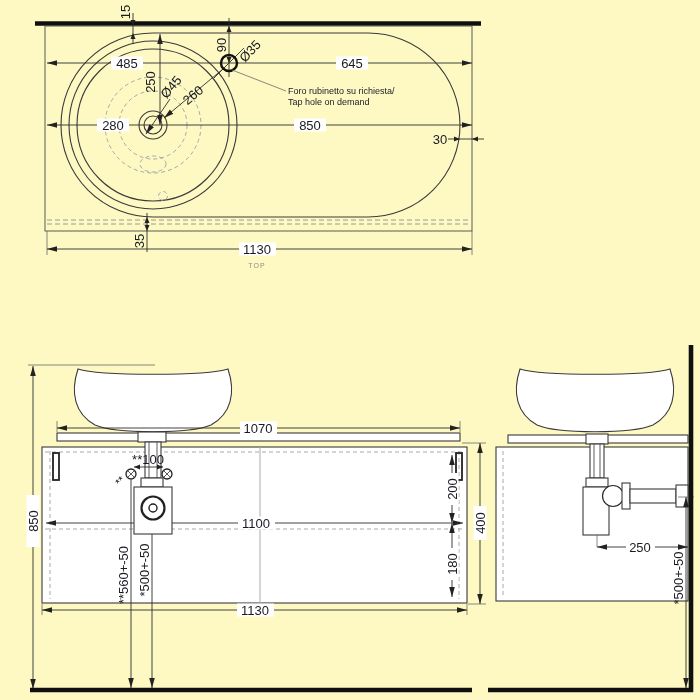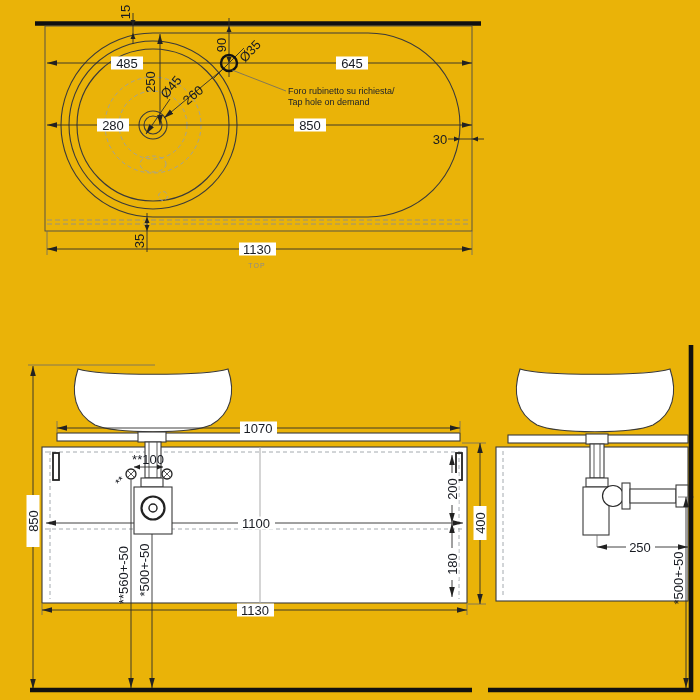--- a/index.html
+++ b/index.html
@@ -1,16 +1,16 @@
 <!DOCTYPE html>
 <html><head>
 <meta charset="utf-8">
 <style>
   html,body{margin:0;padding:0;background:#fff;}
-  .canvas{width:700px;height:700px;background:#eab308;position:relative;overflow:hidden;}
+  .canvas{width:700px;height:700px;background:#fef9c3;position:relative;overflow:hidden;}
   svg{display:block;}
   .ln{stroke:#3a3a3a;stroke-width:1.1;fill:none;}
   .ln2{stroke:#4a4a4a;stroke-width:0.9;fill:none;}
   .thick{stroke:#101010;stroke-width:4.6;fill:none;}
   .dim{stroke:#2e2e2e;stroke-width:0.9;fill:none;}
   .ext{stroke:#6a6a6a;stroke-width:0.8;fill:none;}
   .hid{stroke:#8f8f8f;stroke-width:0.9;stroke-dasharray:5 3;fill:none;}
   .dsh{stroke:#9aa0a6;stroke-width:0.9;stroke-dasharray:4 3;fill:none;}
   .seam{stroke:#ababab;stroke-width:1;fill:none;}
   .wh{fill:#ffffff;stroke:none;}

